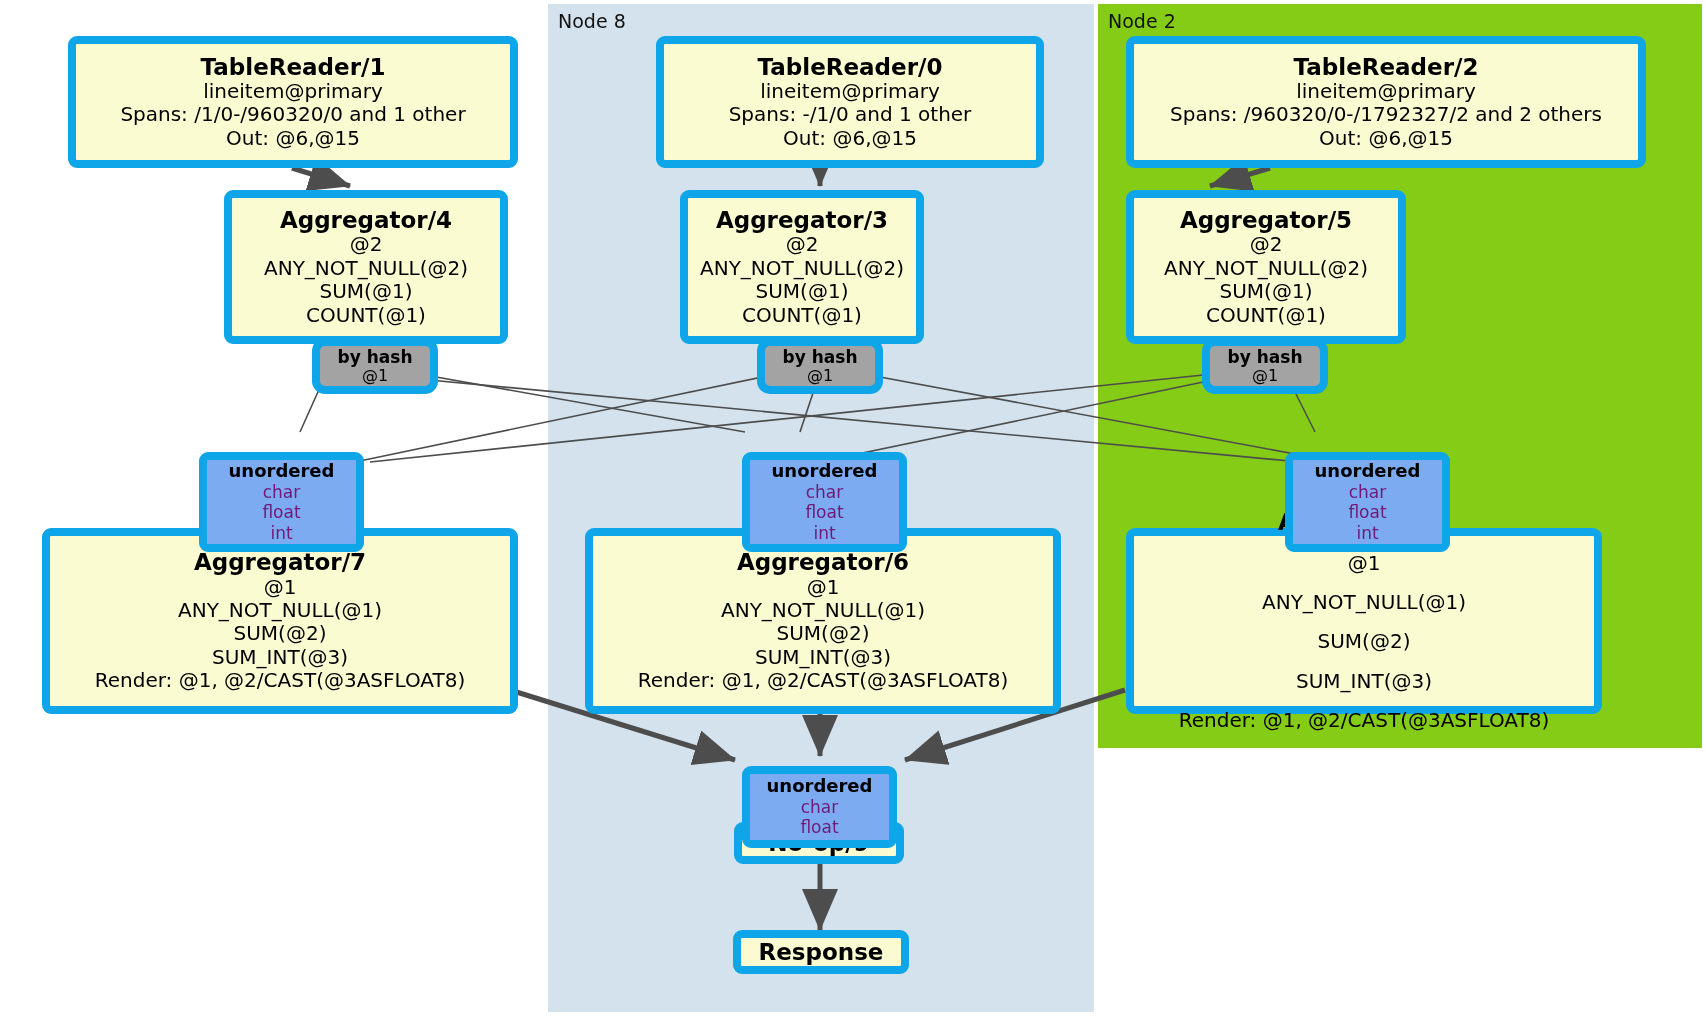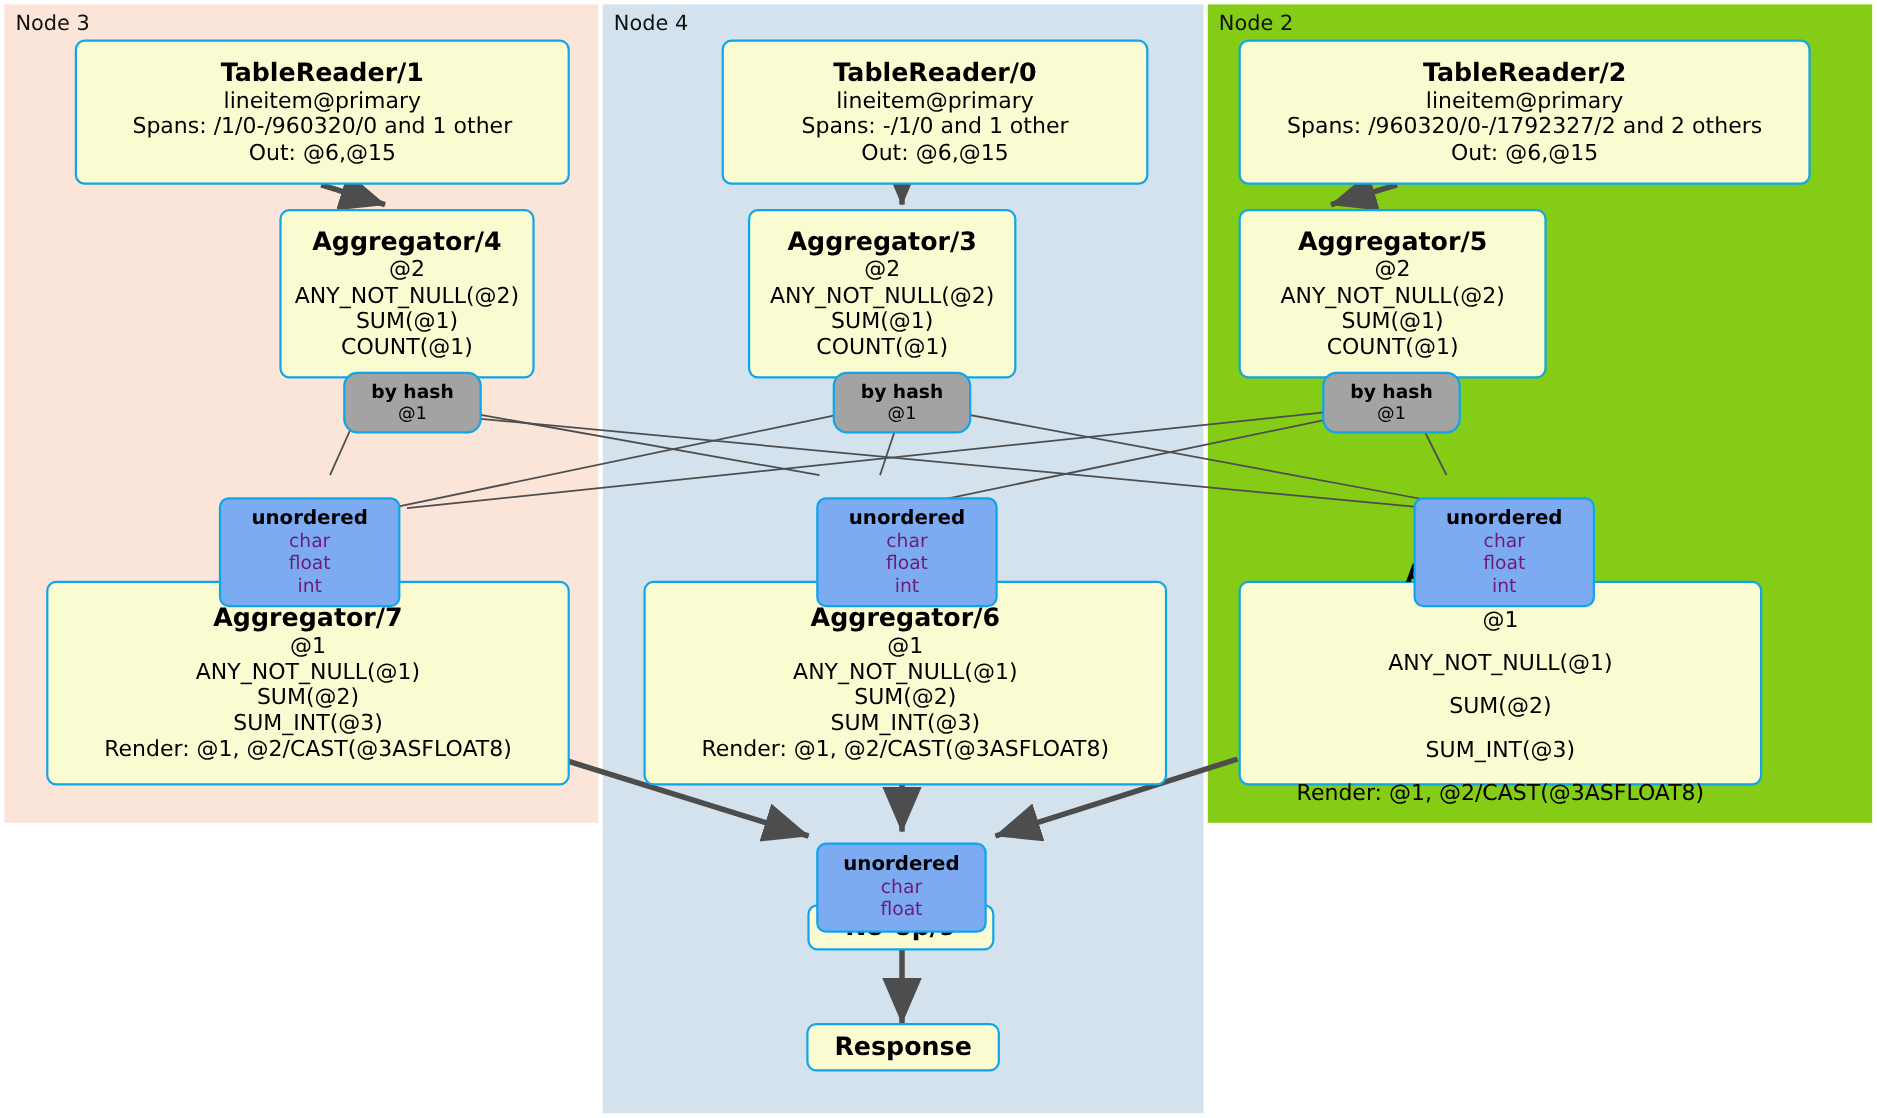--- a/index.html
+++ b/index.html
@@ -11,21 +11,21 @@
   
   .node-panel{position:absolute;box-sizing:border-box;}
   .node-label{position:absolute;font-size:19px;color:#111;left:10px;top:6px;
               font-family:"DejaVu Sans","Liberation Sans",sans-serif;}
 
   #panel-node3{left:4px;  top:4px;  width:540px; height:744px; background:#fbe4d8;}
   #panel-node1{left:548px;top:4px;  width:546px; height:1008px;background:#d3e2ec;}
   #panel-node2{left:1098px;top:4px; width:604px; height:744px; background:#84cc16;}
 
   
-  .box{position:absolute;box-sizing:border-box;border:2px solid #0ea5e9;
+  .box{position:absolute;box-sizing:border-box;border:8px solid #0ea5e9;
        border-radius:9px;text-align:center;overflow:visible;
        display:flex;flex-direction:column;justify-content:center;align-items:center;}
 
   .proc{background:#fbfbd2;}
   .router{background:#7cabf2;}
   .hash{background:#a3a3a3;border-radius:13px;}
 
   .ttl{font-weight:bold;font-size:23px;line-height:1.14;color:#000;
        white-space:nowrap;}
   .ln{font-size:20px;line-height:1.17;color:#000;white-space:nowrap;}
@@ -39,25 +39,22 @@
   .z-edge{z-index:5;}
   .z-box{z-index:10;}
   .z-hash{z-index:20;}
   .z-router{z-index:15;margin-top:24px;}
 </style>
 </head>
 <body>
 
 <div id="stage">
 
-  <div class="node-panel" id="panel-node3">
-    <span class="node-label">Node 3</span>
-  </div>
   <div class="node-panel" id="panel-node1">
-    <span class="node-label">Node 4</span>
+    <span class="node-label">Node 8</span>
   </div>
   <div class="node-panel" id="panel-node2">
     <span class="node-label">Node 2</span>
   </div>
 
   <svg class="lay-svg z-edge" viewBox="0 0 1706 1016">
     <defs>
       <marker id="ah" markerWidth="9" markerHeight="9" refX="7.2" refY="3.2" orient="auto" markerUnits="strokeWidth">
         <path d="M0,0 L7.4,3.2 L0,6.4 z" fill="#4d4d4d"></path>
       </marker>
@@ -103,21 +100,21 @@
     <div class="ln">Out: @6,@15</div>
   </div>
 
   <div class="box proc z-box" style="left:1126px;top:36px;width:520px;height:132px;">
     <div class="ttl">TableReader/2</div>
     <div class="ln">lineitem@primary</div>
     <div class="ln">Spans: /960320/0-/1792327/2 and 2 others</div>
     <div class="ln">Out: @6,@15</div>
   </div>
 
-  <div class="box proc z-box" style="left:254px;top:190px;width:232px;height:154px;">
+  <div class="box proc z-box" style="left:224px;top:190px;width:284px;height:154px;">
     <div class="ttl">Aggregator/4</div>
     <div class="ln">@2</div>
     <div class="ln">ANY_NOT_NULL(@2)</div>
     <div class="ln">SUM(@1)</div>
     <div class="ln">COUNT(@1)</div>
   </div>
 
   <div class="box proc z-box" style="left:680px;top:190px;width:244px;height:154px;">
     <div class="ttl">Aggregator/3</div>
     <div class="ln">@2</div>

